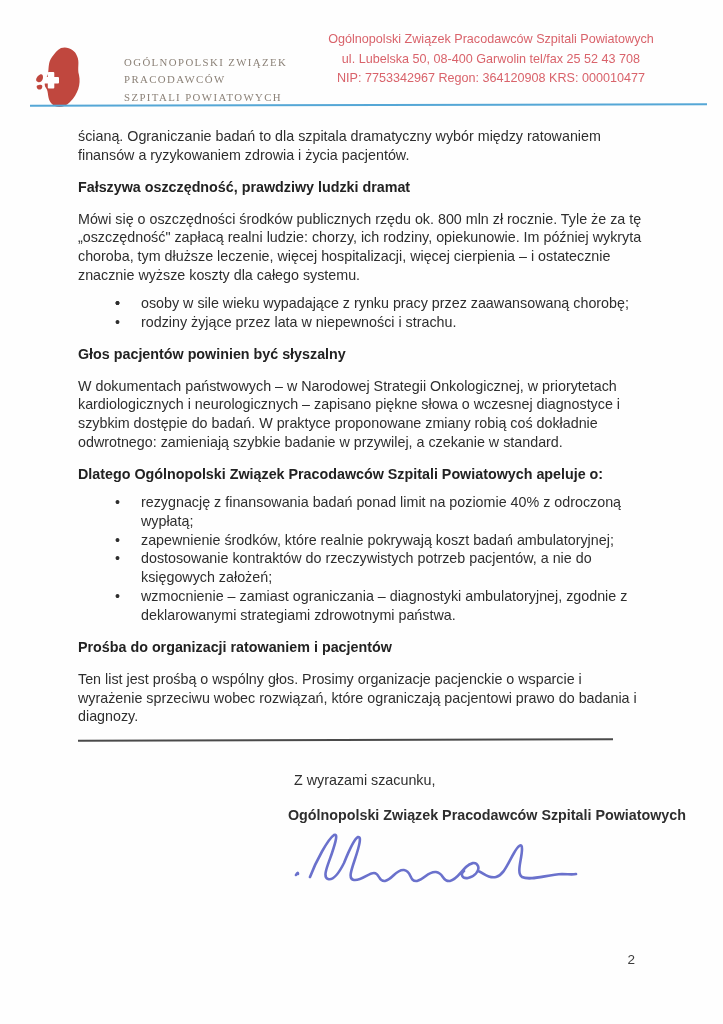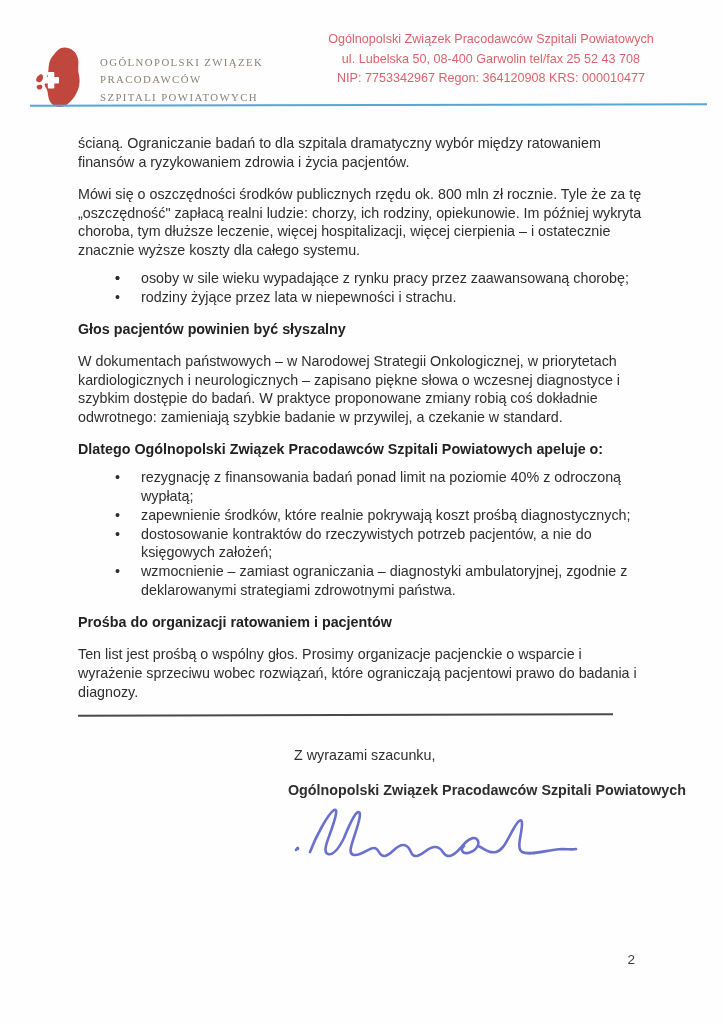--- a/index.html
+++ b/index.html
@@ -11,21 +11,21 @@
     font-family:"Liberation Sans", sans-serif;
     color:#2e2e2e;
     overflow:hidden;
   }
   
   .header{
     position:absolute; top:0; left:0; right:0; height:104px;
   }
   .logo-group{
     position:absolute; top:46px; left:34px;
-    display:flex; align-items:flex-start;
+    display:flex; align-items:flex-start;gap:24px;
   }
   .logo{ width:52px; height:64px; }
   .org-lines{
     margin-left:14px; margin-top:8px;
     font-family:"Liberation Serif", serif;
     font-size:10.8px; letter-spacing:1.4px;
     color:#8b8177; line-height:1.62;
     text-transform:uppercase;
   }
   .contact-block{
@@ -37,21 +37,21 @@
   .blue-rule{
     position:absolute; top:104px; left:30px; right:16px;
     border-top:2px solid #55a7d6;
     transform:rotate(-0.12deg);
   }
   
   .body-text{
     position:absolute; top:122px; left:78px; width:566px;
     font-size:14.3px; line-height:1.32;
   }
-  .body-text p{ margin:12px 0 13px 0; }
+  .body-text p{ margin:5px 0 13px 0; }
   .body-text h3{
     font-size:14.3px; font-weight:bold; color:#222;
     margin:9px 0 13px 0;
   }
   ul.doc-list{
     list-style:none; margin:-4px 0 13px 0; padding:0 0 0 37px;
   }
   ul.doc-list li{
     position:relative; padding-left:26px; line-height:1.32;
   }
@@ -106,34 +106,35 @@
       <div>NIP: 7753342967 Regon: 364120908 KRS: 000010477</div>
     </div>
 
     <div class="blue-rule"></div>
   </div>
 
   <div class="body-text">
 
     <p>ścianą. Ograniczanie badań to dla szpitala dramatyczny wybór między ratowaniem finansów a ryzykowaniem zdrowia i życia pacjentów.</p>
 
+    <h3>Fałszywa oszczędność, prawdziwy ludzki dramat</h3>
     <p>Mówi się o oszczędności środków publicznych rzędu ok. 800 mln zł rocznie. Tyle że za tę „oszczędność" zapłacą realni ludzie: chorzy, ich rodziny, opiekunowie. Im później wykryta choroba, tym dłuższe leczenie, więcej hospitalizacji, więcej cierpienia – i ostatecznie znacznie wyższe koszty dla całego systemu.</p>
     <ul class="doc-list">
       <li><span class="bullet">•</span></li>
       <li><span class="bullet">•</span><span>osoby w sile wieku wypadające z rynku pracy przez zaawansowaną chorobę;</span></li>
       <li><span class="bullet">•</span><span>rodziny żyjące przez lata w niepewności i strachu.</span></li>
     </ul>
 
     <h3>Głos pacjentów powinien być słyszalny</h3>
     <p>W dokumentach państwowych – w Narodowej Strategii Onkologicznej, w priorytetach kardiologicznych i neurologicznych – zapisano piękne słowa o wczesnej diagnostyce i szybkim dostępie do badań. W praktyce proponowane zmiany robią coś dokładnie odwrotnego: zamieniają szybkie badanie w przywilej, a czekanie w standard.</p>
 
     <h3>Dlatego Ogólnopolski Związek Pracodawców Szpitali Powiatowych apeluje o:</h3>
     <ul class="doc-list">
       <li><span class="bullet">•</span><span>rezygnację z finansowania badań ponad limit na poziomie 40% z odroczoną wypłatą;</span></li>
-      <li><span class="bullet">•</span><span>zapewnienie środków, które realnie pokrywają koszt prośbą diagnostycznych;</span></li>
+      <li><span class="bullet">•</span><span>zapewnienie środków, które realnie pokrywają koszt badań ambulatoryjnej;</span></li>
       <li><span class="bullet">•</span><span>dostosowanie kontraktów do rzeczywistych potrzeb pacjentów, a nie do księgowych założeń;</span></li>
       <li><span class="bullet">•</span><span>wzmocnienie – zamiast ograniczania – diagnostyki ambulatoryjnej, zgodnie z deklarowanymi strategiami zdrowotnymi państwa.</span></li>
     </ul>
 
     <h3>Prośba do organizacji ratowaniem i pacjentów</h3>
     <p>Ten list jest prośbą o wspólny głos. Prosimy organizacje pacjenckie o wsparcie i wyrażenie sprzeciwu wobec rozwiązań, które ograniczają pacjentowi prawo do badania i diagnozy.</p>
 
     <div class="dark-rule"></div>
 
     <div class="closing">

